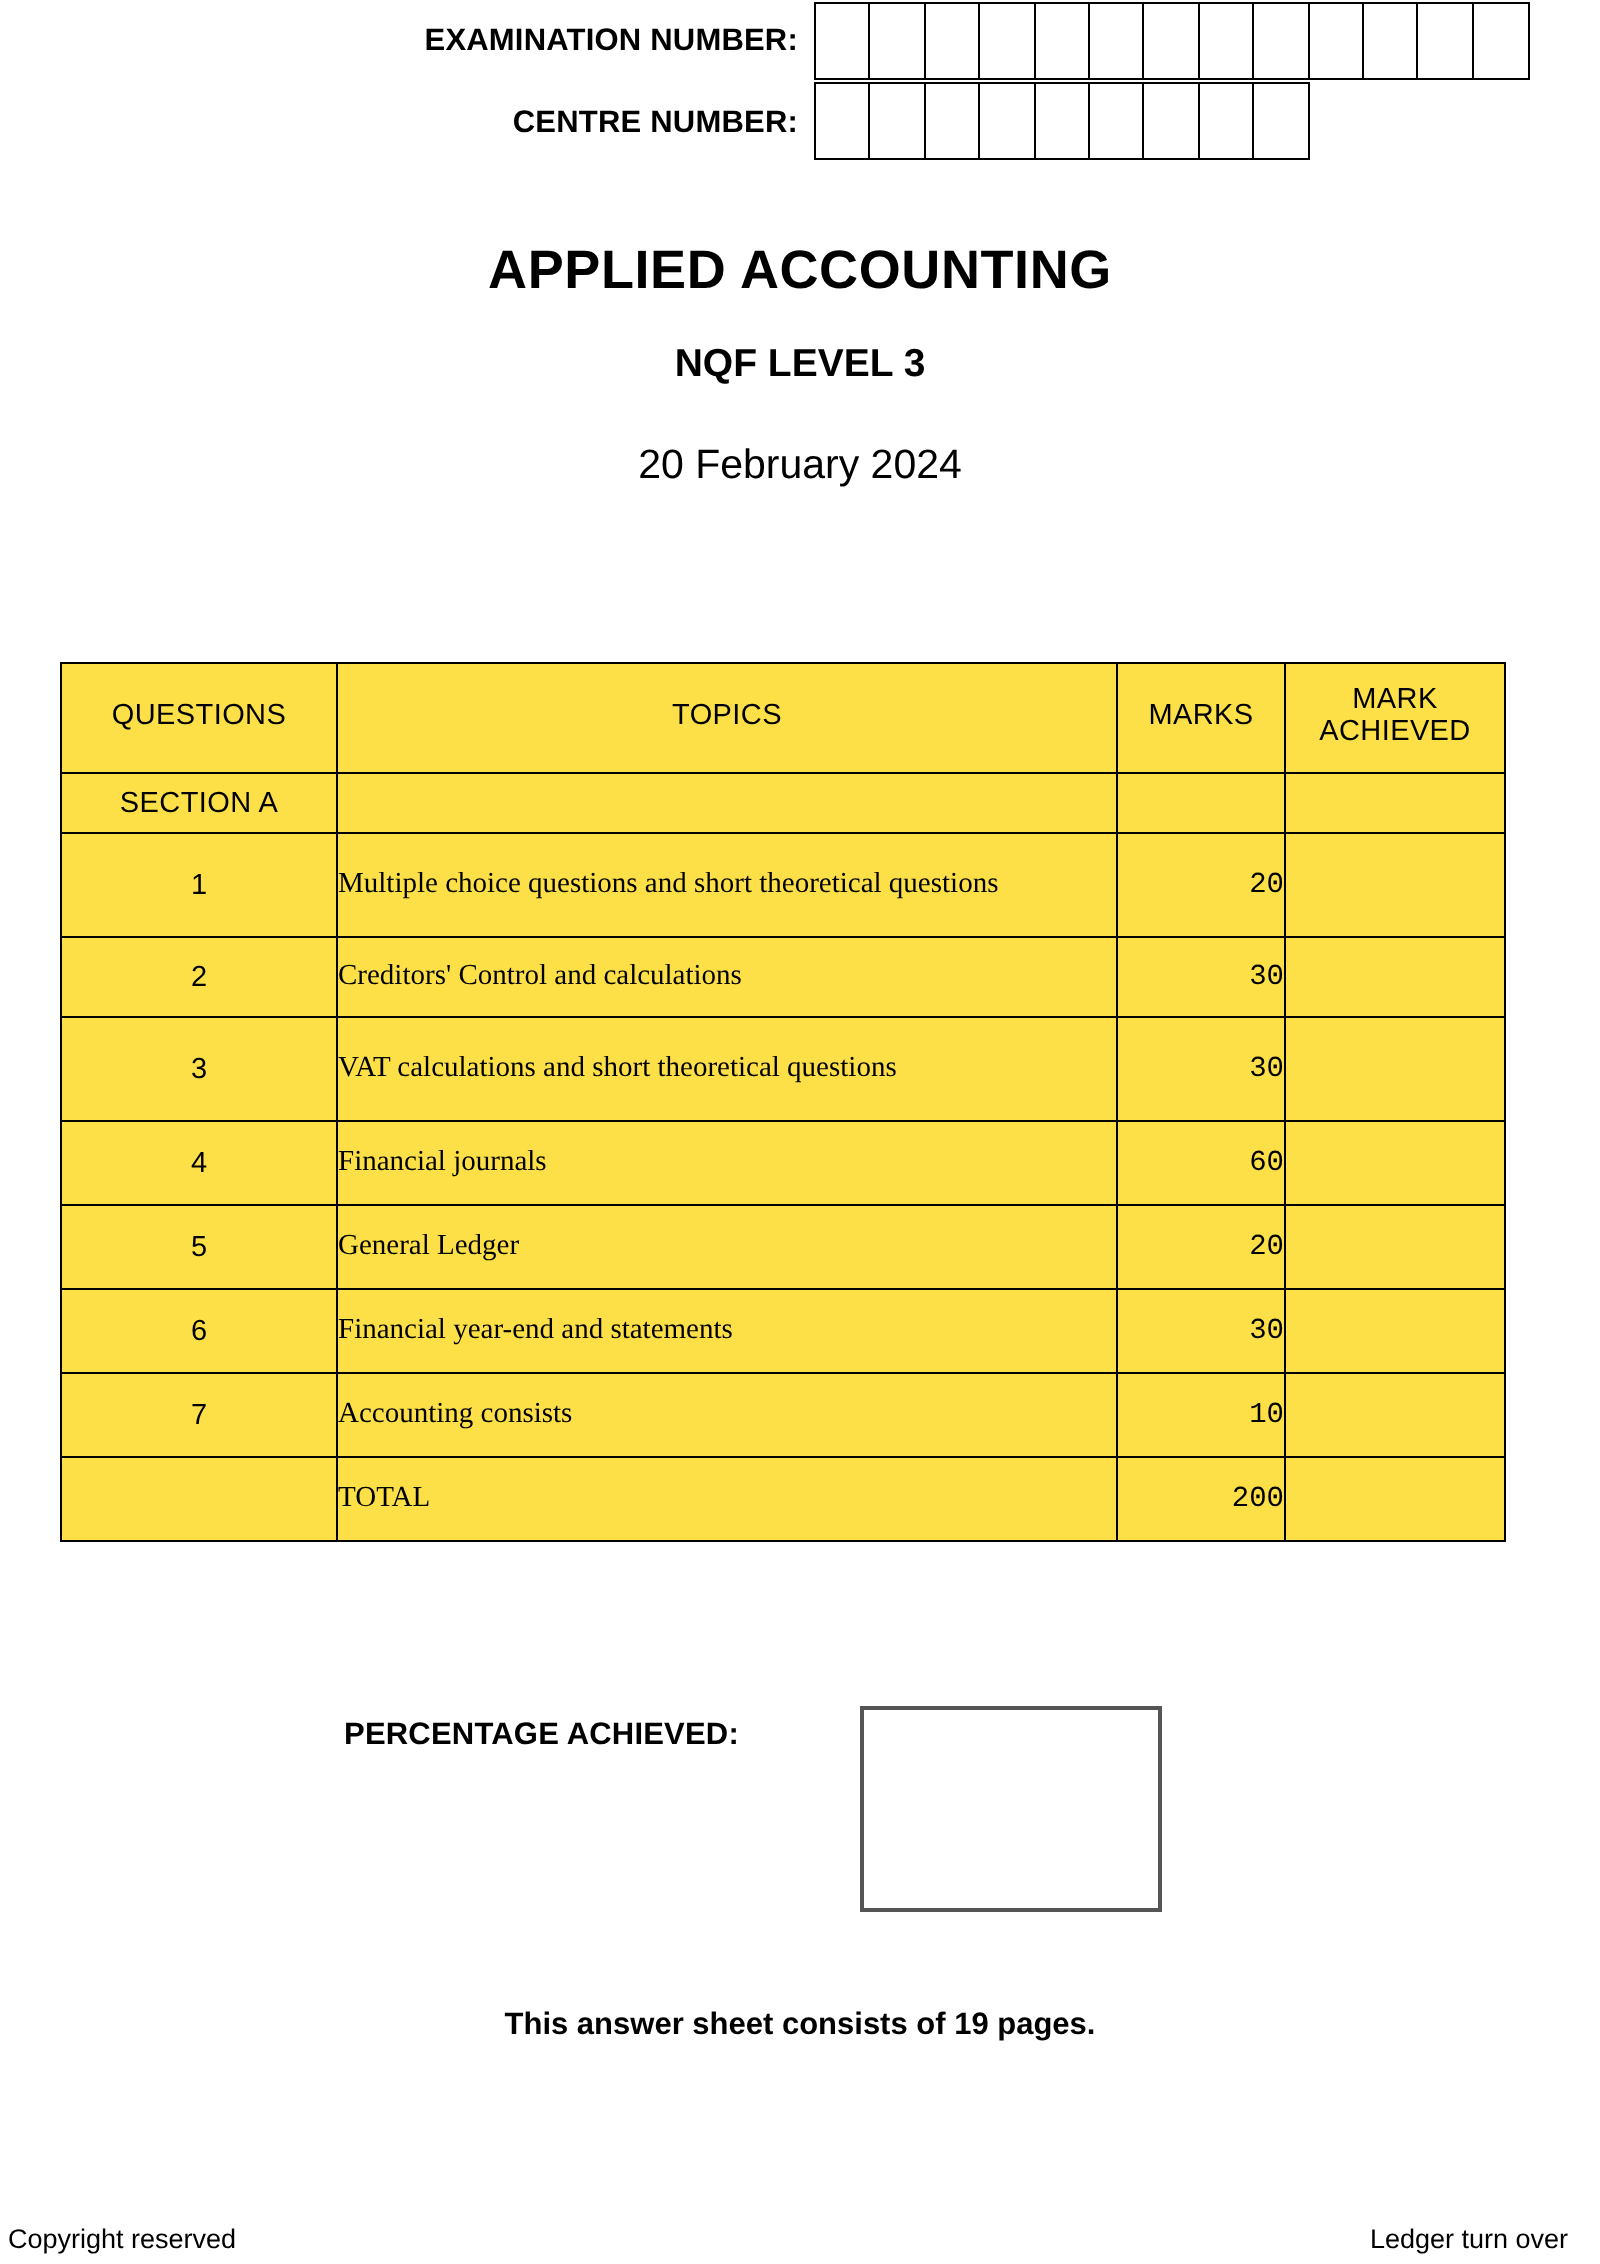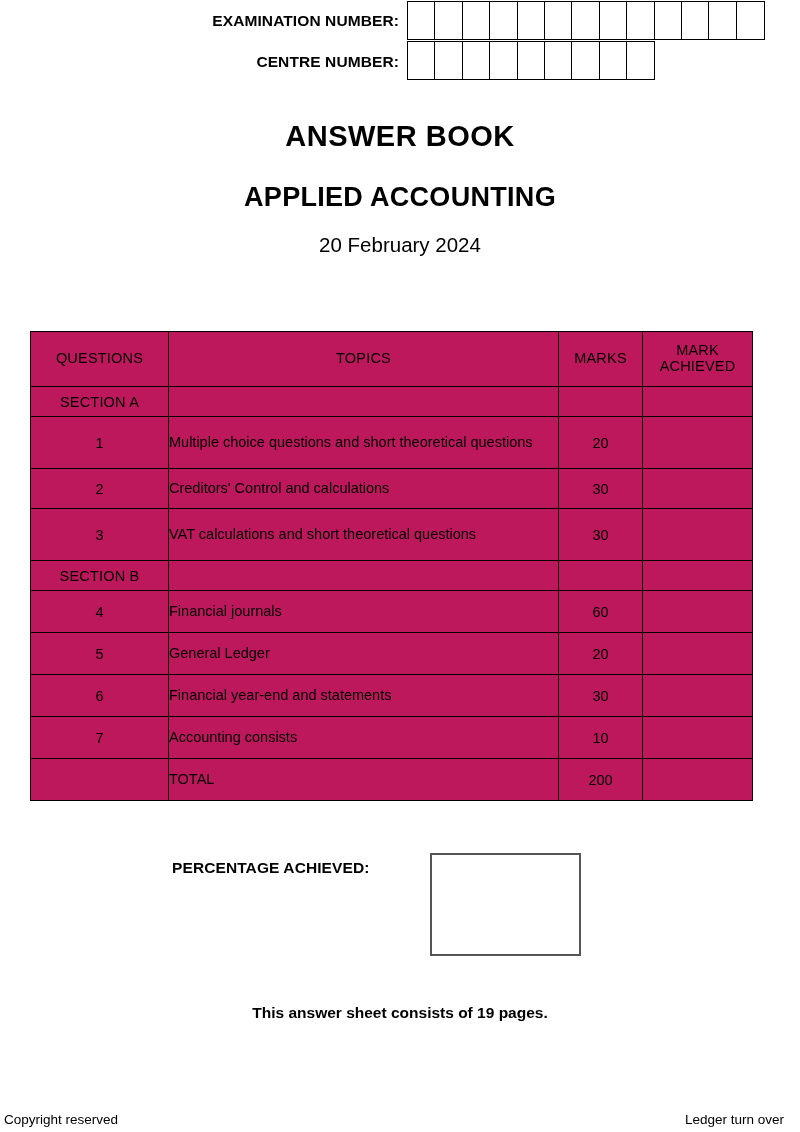--- a/index.html
+++ b/index.html
@@ -93,21 +93,21 @@
     width: 722px;
     border-collapse: collapse;
     table-layout: fixed;
   }
   #marks-table td, #marks-table th {
     border: 1.7px solid #000;
     padding: 0;
     font-size: 14.5px;
     font-weight: normal;
     vertical-align: middle;
-    background: #be185d;
+    background: #fde047;
   }
   col.c-q  { width: 138px; }
   col.c-t  { width: 390px; }
   col.c-m  { width: 84px; }
   col.c-a  { width: 110px; }
 
   .hdr td {
     background: #c1c1c1;
     font-weight: bold;
     text-align: center;
@@ -128,30 +128,32 @@
   }
   .qnum {
     text-align: center;
     font-size: 15px;
   }
   .topic {
     text-align: left;
     padding: 6px 0 6px 8px;
     line-height: 1.28;
     font-size: 14.8px;
+    font-family: Liberation Serif, serif;
   }
   .topic.total-label {
     font-weight: bold;
     font-size: 15.5px;
   }
   .mark {
-    text-align: center;
+    text-align: right;
     font-size: 15px;
     padding-top: 14px;
     vertical-align: top;
+    font-family: Liberation Mono, monospace;
   }
   .mark.total-mark {
     font-weight: bold;
     padding-top: 0;
     vertical-align: middle;
   }
   .achieved { background: #fff; }
   tr.r-tall td { height: 51px; }
   tr.r-short td { height: 39px; }
   tr.r-med td { height: 41px; }
@@ -247,22 +249,22 @@
         <div class="num-box"></div>
         <div class="num-box"></div>
         <div class="num-box"></div>
         <div class="num-box"></div>
       </div>
   </div>
 
 </div>
 
 <div id="title-area">
-  <div id="answer-book-title">ANSWER BOOK</div>
   <div id="subject-title">APPLIED ACCOUNTING</div>
+  <div id="nqf-level">NQF LEVEL 3</div>
   <div id="exam-date">20 February 2024</div>
 </div>
 
 <table id="marks-table">
   <colgroup>
     <col class="c-q">
       <col class="c-t">
       <col class="c-m">
       <col class="c-a">
   </colgroup>
@@ -298,26 +300,20 @@
       <td class="achieved"></td>
     </tr>
 
     <tr class="r-tall">
       <td class="qnum">3</td>
       <td class="topic">VAT calculations and short theoretical questions</td>
       <td class="mark">30</td>
       <td class="achieved"></td>
     </tr>
 
-    <tr class="section-row">
-      <td class="sec-label">SECTION B</td>
-      <td></td>
-      <td></td>
-      <td></td>
-    </tr>
 
     <tr class="r-med">
       <td class="qnum">4</td>
       <td class="topic">Financial journals</td>
       <td class="mark">60</td>
       <td class="achieved"></td>
     </tr>
 
     <tr class="r-med">
       <td class="qnum">5</td>

